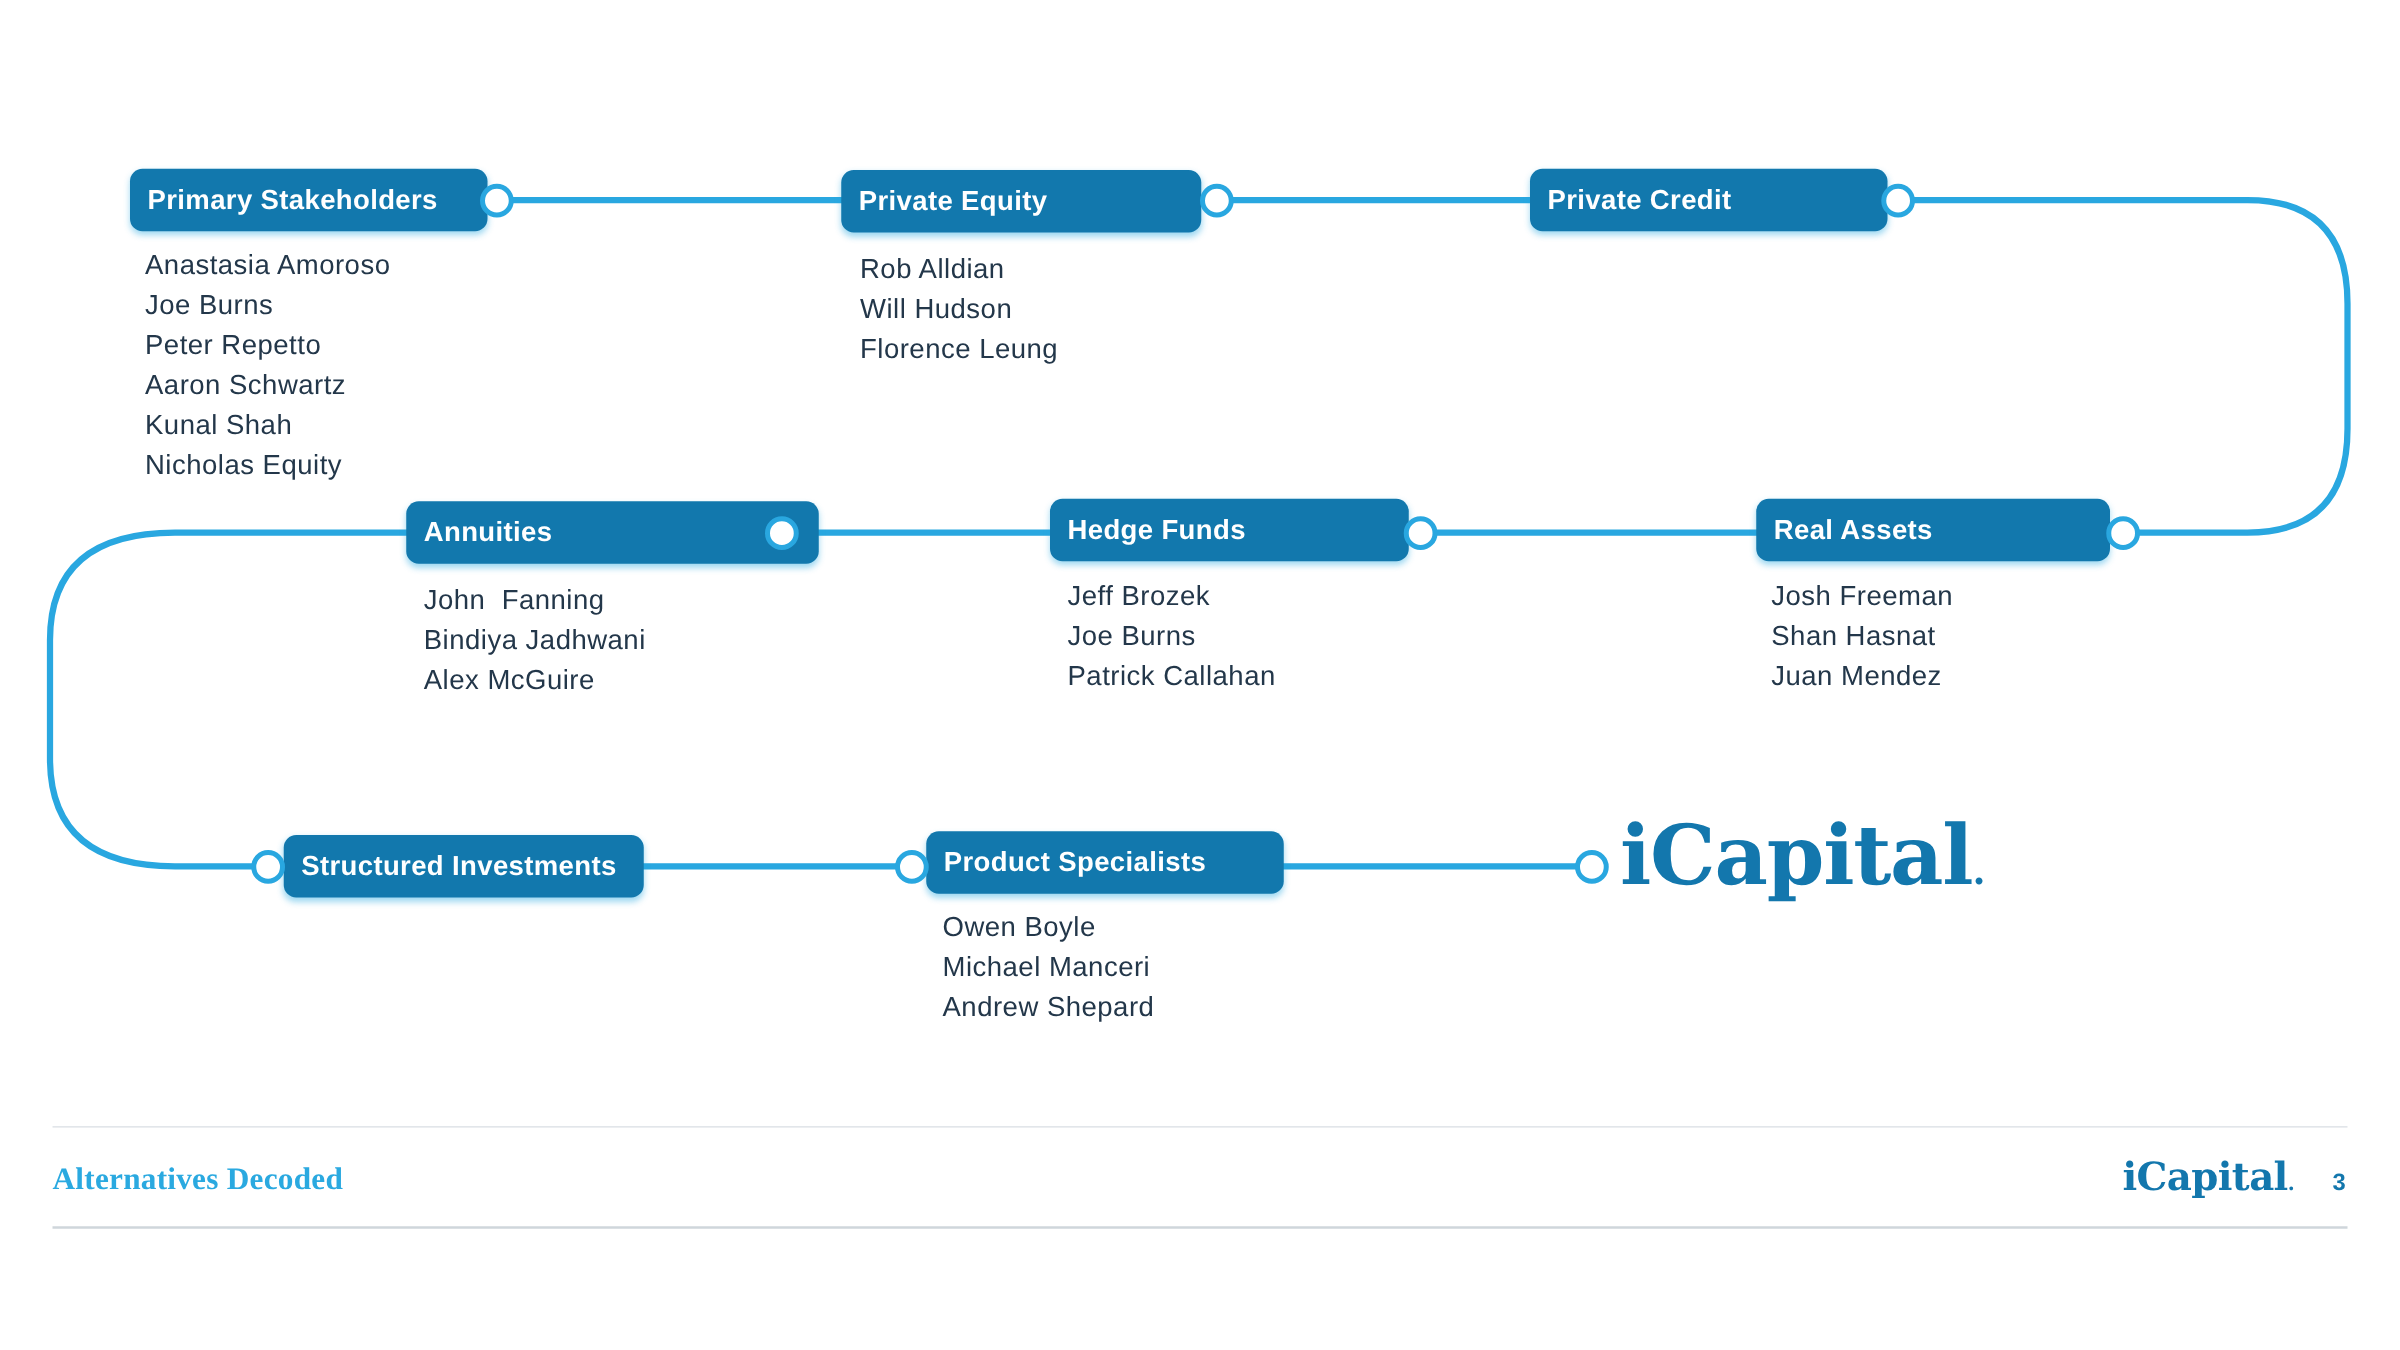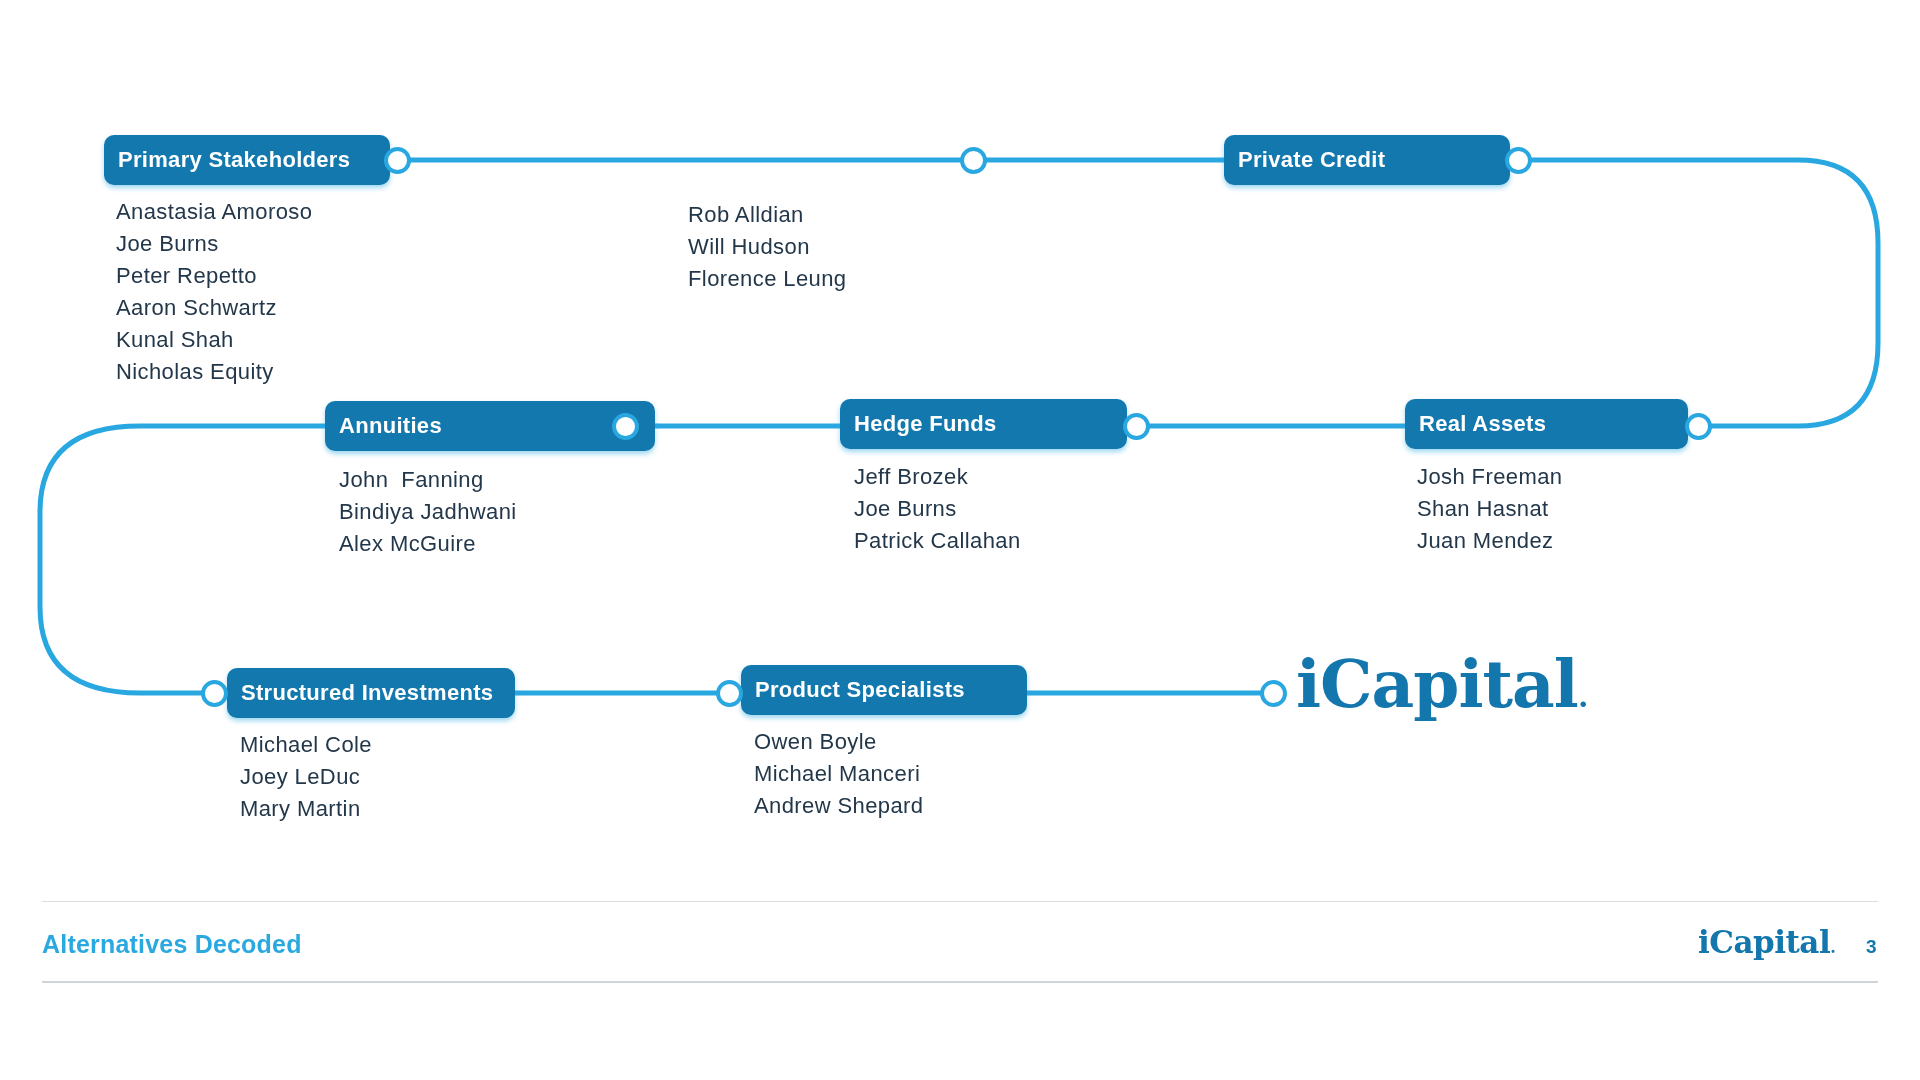--- a/index.html
+++ b/index.html
@@ -30,21 +30,21 @@
   .biglogo .dot{font-size:30px;letter-spacing:0;}
   .footnote{
     position:absolute;left:42px;top:858px;width:1700px;z-index:2;
     font-style:italic;font-size:20px;color:#303c49;letter-spacing:.2px;
   }
   .rule{position:absolute;left:42px;right:42px;height:1px;background:#d9dee3;z-index:2;}
   .rule-1{top:901px;}
   .rule-2{top:981px;height:2px;background:#cfd6db;}
   .footer-title{
     position:absolute;left:42px;top:930px;z-index:2;
-    font-size:25px;font-weight:700;color:#2aa9e0;letter-spacing:.2px;
+    font-size:25px;font-weight:700;color:#2aa9e0;letter-spacing:.2px;font-family:Liberation Serif, serif;
   }
   .footer-logo{
     position:absolute;left:1698px;top:924px;z-index:2;
     font-family:"DejaVu Serif",serif;font-weight:700;font-size:31px;color:#1377ad;
     letter-spacing:-.5px;
   }
   .footer-logo .dot{font-size:16px;}
   .footer-page{
     position:absolute;left:1866px;top:936px;z-index:2;
     font-size:19px;font-weight:700;color:#1377ad;
@@ -64,20 +64,23 @@
   </div>
   <div class="members" style="left:116px;top:196px">
     <div class="member">Anastasia Amoroso</div>
     <div class="member">Joe Burns</div>
     <div class="member">Peter Repetto</div>
     <div class="member">Aaron Schwartz</div>
     <div class="member">Kunal Shah</div>
     <div class="member">Nicholas Equity</div>
   </div>
 
+  <div class="gbox" style="left:673px;top:136px;width:288px">
+    <span>Private Equity</span>
+  </div>
   <div class="members" style="left:688px;top:199px">
     <div class="member">Rob Alldian</div>
     <div class="member">Will Hudson</div>
     <div class="member">Florence Leung</div>
   </div>
 
   <div class="gbox" style="left:1224px;top:135px;width:286px">
     <span>Private Credit</span>
   </div>
 
@@ -104,25 +107,20 @@
   </div>
   <div class="members" style="left:1417px;top:461px">
     <div class="member">Josh Freeman</div>
     <div class="member">Shan Hasnat</div>
     <div class="member">Juan Mendez</div>
   </div>
 
   <div class="gbox" style="left:227px;top:668px;width:288px">
     <span>Structured Investments</span>
   </div>
-  <div class="members" style="left:240px;top:729px">
-    <div class="member">Michael Cole</div>
-    <div class="member">Joey LeDuc</div>
-    <div class="member">Mary Martin</div>
-  </div>
 
   <div class="gbox" style="left:741px;top:665px;width:286px">
     <span>Product Specialists</span>
   </div>
   <div class="members" style="left:754px;top:726px">
     <div class="member">Owen Boyle</div>
     <div class="member">Michael Manceri</div>
     <div class="member">Andrew Shepard</div>
   </div>
 

